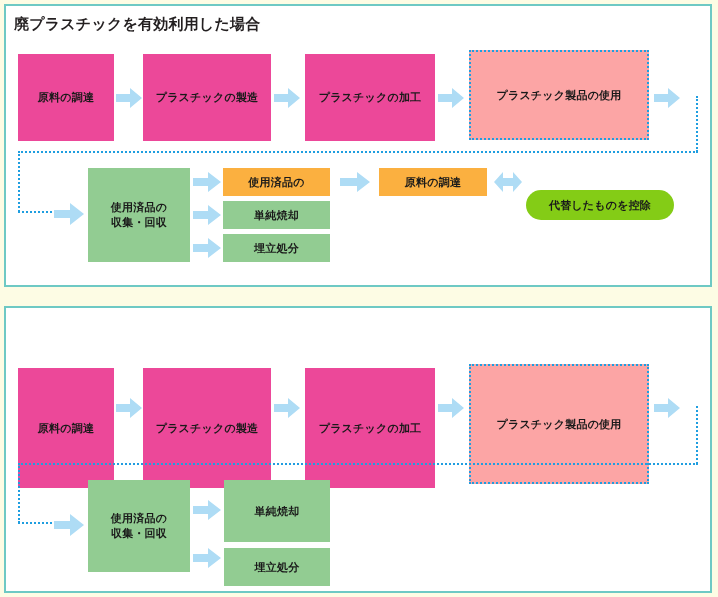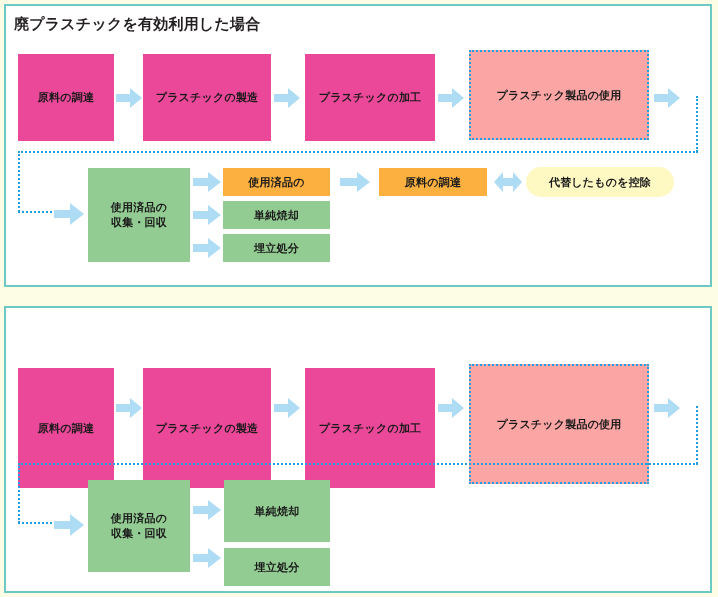--- a/index.html
+++ b/index.html
@@ -49,21 +49,21 @@
     text-align: center;
     font-size: 11px;
     font-weight: bold;
     color: #1a1a1a;
     line-height: 1.35;
     letter-spacing: 0.2px;
   }
   .box-blue   { background: #ec4899; }
   .box-green  { background: #92cc92; }
   .box-orange { background: #fbb040; }
-  .box-teal   { background: #fef9c3; border-radius: 16px; }
+  .box-teal   { background: #84cc16; border-radius: 16px; margin-top: 23px; }
   .box-dotted {
     background: #fca5a5;
     border: 2px dotted #1f9ee0;
   }
 
   
   .arrow {
     position: absolute;
     display: block;
   }

